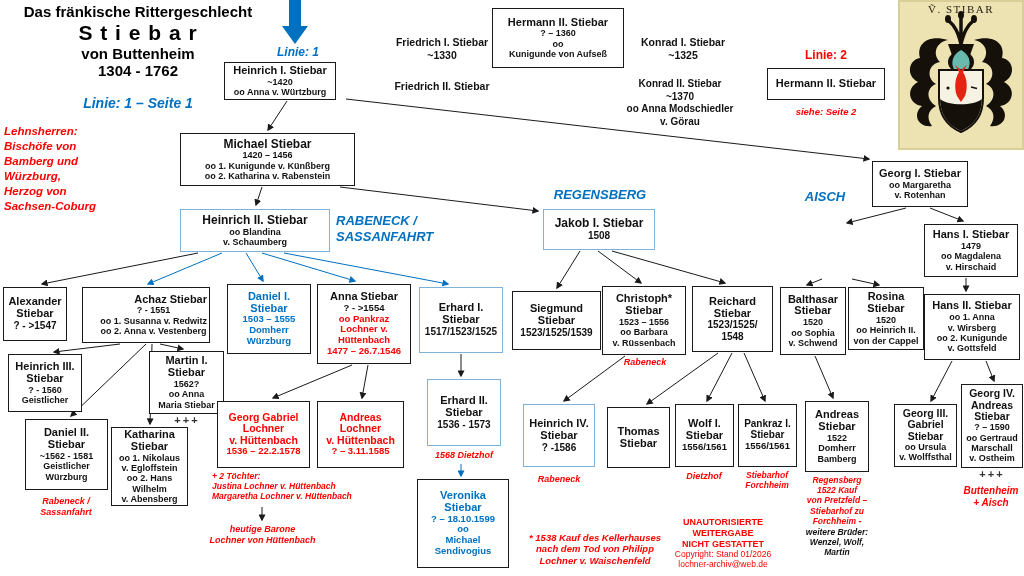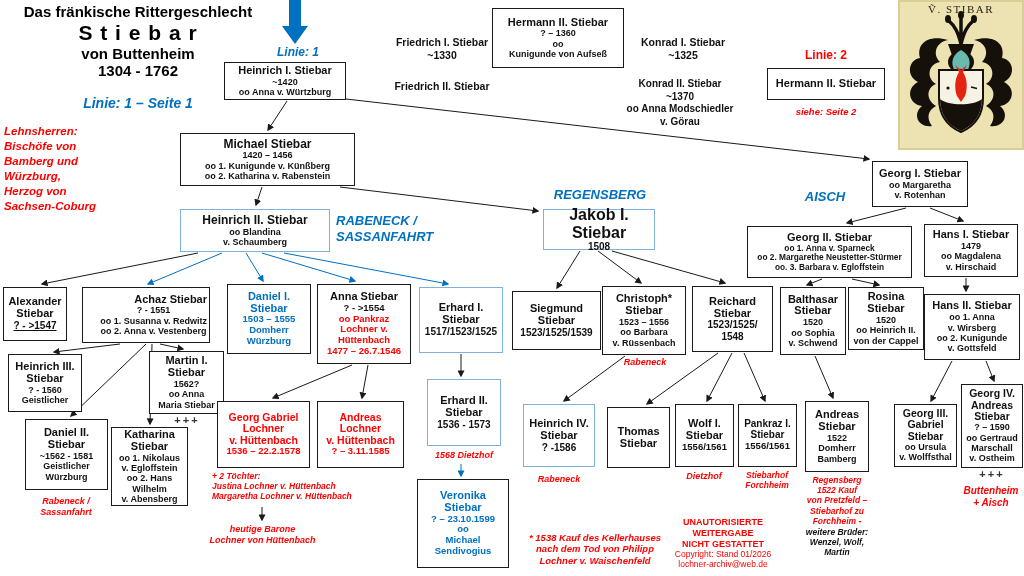--- a/index.html
+++ b/index.html
@@ -111,21 +111,21 @@
 <div class="freename" style="left:386px;top:36px;width:112px;">Friedrich I. Stiebar
 ~1330</div>
 <div class="freename" style="left:386px;top:80px;width:112px;">Friedrich II. Stiebar</div>
 <div class="freename" style="left:628px;top:36px;width:110px;">Konrad I. Stiebar
 ~1325</div>
 <div class="freename" style="left:614px;top:78px;width:132px;font-size:10px;">Konrad II. Stiebar
 ~1370
 oo Anna Modschiedler
 v. Görau</div>
 
-<div class="box" style="left:224px;top:62px;width:122px;height:38px;">
+<div class="box" style="left:224px;top:62px;width:112px;height:38px;">
   <div class="nm">Heinrich I. Stiebar</div>
   <div class="sb">~1420
 oo Anna v. Würtzburg</div>
 </div>
 
 <div class="box" style="left:492px;top:8px;width:132px;height:60px;">
   <div class="nm">Hermann II. Stiebar</div>
   <div class="sb">? – 1360
 oo
 Kunigunde von Aufseß</div>
@@ -142,48 +142,42 @@
 oo 2. Katharina v. Rabenstein</div>
 </div>
 
 <div class="box bb" style="left:180px;top:209px;width:150px;height:43px;">
   <div class="nm" style="font-size:12px;">Heinrich II. Stiebar</div>
   <div class="sb">oo Blandina
 v. Schaumberg</div>
 </div>
 
 <div class="box bb" style="left:543px;top:209px;width:112px;height:41px;">
-  <div class="nm" style="font-size:16px;">Jakob I. Stiebar</div>
+  <div class="nm" style="font-size:12px;">Jakob I. Stiebar</div>
   <div class="sb" style="font-size:10px;">1508</div>
 </div>
 
 <div class="box" style="left:872px;top:161px;width:96px;height:46px;">
   <div class="nm">Georg I. Stiebar</div>
   <div class="sb">oo Margaretha
 v. Rotenhan</div>
 </div>
 
-<div class="box" style="left:747px;top:226px;width:165px;height:52px;">
-  <div class="nm">Georg II. Stiebar</div>
-  <div class="sb" style="font-size:8.3px;">oo 1. Anna v. Sparneck
-oo 2. Margarethe Neustetter-Stürmer
-oo. 3. Barbara v. Egloffstein</div>
-</div>
 
 <div class="box" style="left:924px;top:224px;width:94px;height:53px;">
   <div class="nm">Hans I. Stiebar</div>
   <div class="sb">1479
 oo Magdalena
 v. Hirschaid</div>
 </div>
 
 <div class="box" style="left:3px;top:287px;width:64px;height:54px;">
   <div class="nm">Alexander
 Stiebar</div>
-  <div class="sb" style="font-size:10px;text-decoration:underline;">? - &gt;1547</div>
+  <div class="sb" style="font-size:10px;">? - &gt;1547</div>
 </div>
 
 <div class="box" style="left:82px;top:287px;width:128px;height:56px;align-items:flex-end;">
   <div class="nm">Achaz Stiebar</div>
   <div class="sb">? - 1551
 oo 1. Susanna v. Redwitz
 oo 2. Anna v. Vestenberg</div>
 </div>
 
 <div class="box" style="left:227px;top:284px;width:84px;height:70px;">
@@ -303,21 +297,21 @@
 
 <div class="box bb" style="left:427px;top:379px;width:74px;height:67px;">
   <div class="nm">Erhard II.
 Stiebar</div>
   <div class="sb" style="font-size:10px;">1536 - 1573</div>
 </div>
 
 <div class="box" style="left:417px;top:479px;width:92px;height:89px;">
   <div class="nm blue">Veronika
 Stiebar</div>
-  <div class="sb blue" style="font-size:9.5px;">? – 23.10.1599
+  <div class="sb blue" style="font-size:9.5px;">? – 18.10.1599
 oo
 Michael
 Sendivogius</div>
 </div>
 
 <div class="box bb" style="left:523px;top:404px;width:72px;height:63px;">
   <div class="nm">Heinrich IV.
 Stiebar</div>
   <div class="sb" style="font-size:10px;">? -1586</div>
 </div>

